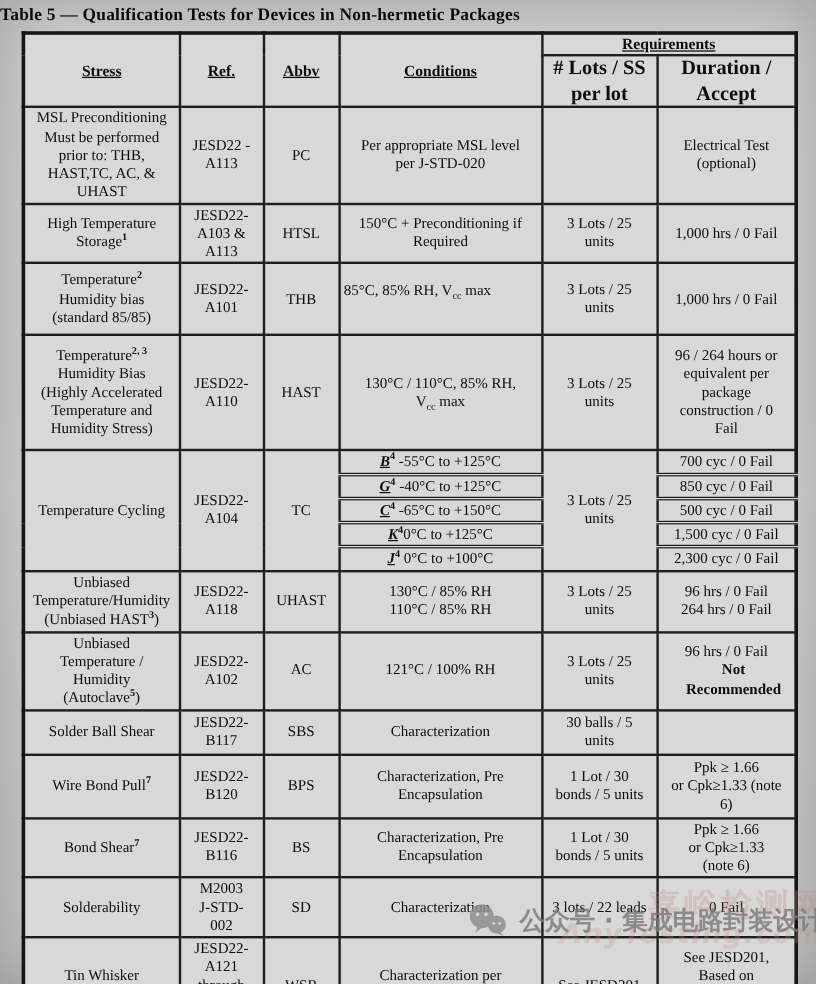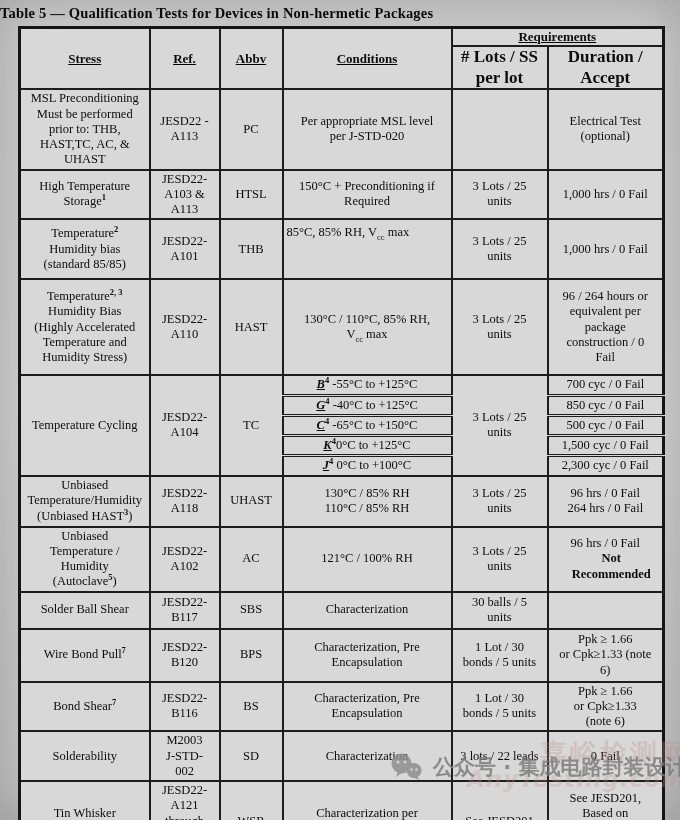--- a/index.html
+++ b/index.html
@@ -42,21 +42,21 @@
   tr.r-thb{height:60px;}
   tr.r-hast{height:96px;}
   tr.r-tc{height:19px;}
   tr.r-uhast{height:51px;}
   tr.r-ac{height:63px;}
   tr.r-sbs{height:37px;}
   tr.r-bps{height:53px;}
   tr.r-bs{height:47px;}
   tr.r-sd{height:48px;}
   tr.r-wsr{height:80px;}
-  td.tl{text-align:left;vertical-align:top;padding-top:5px;}
+  td.tl{text-align:left;vertical-align:top;padding-top:15px;}
   td.dbl{border-top:3px double #1d1d1d;}
   sup{font-size:0.68em;line-height:0;vertical-align:super;font-weight:bold;}
   sub{font-size:0.68em;line-height:0;vertical-align:sub;}
   .lu{font-style:italic;font-weight:bold;text-decoration:underline;}
   strong{font-weight:bold;margin-left:12px;}
   
   .wm{
     position:absolute;left:390px;top:753px;z-index:6;
     display:flex;align-items:center;gap:9px;
     font-family:"DejaVu Sans","Liberation Sans",sans-serif;

